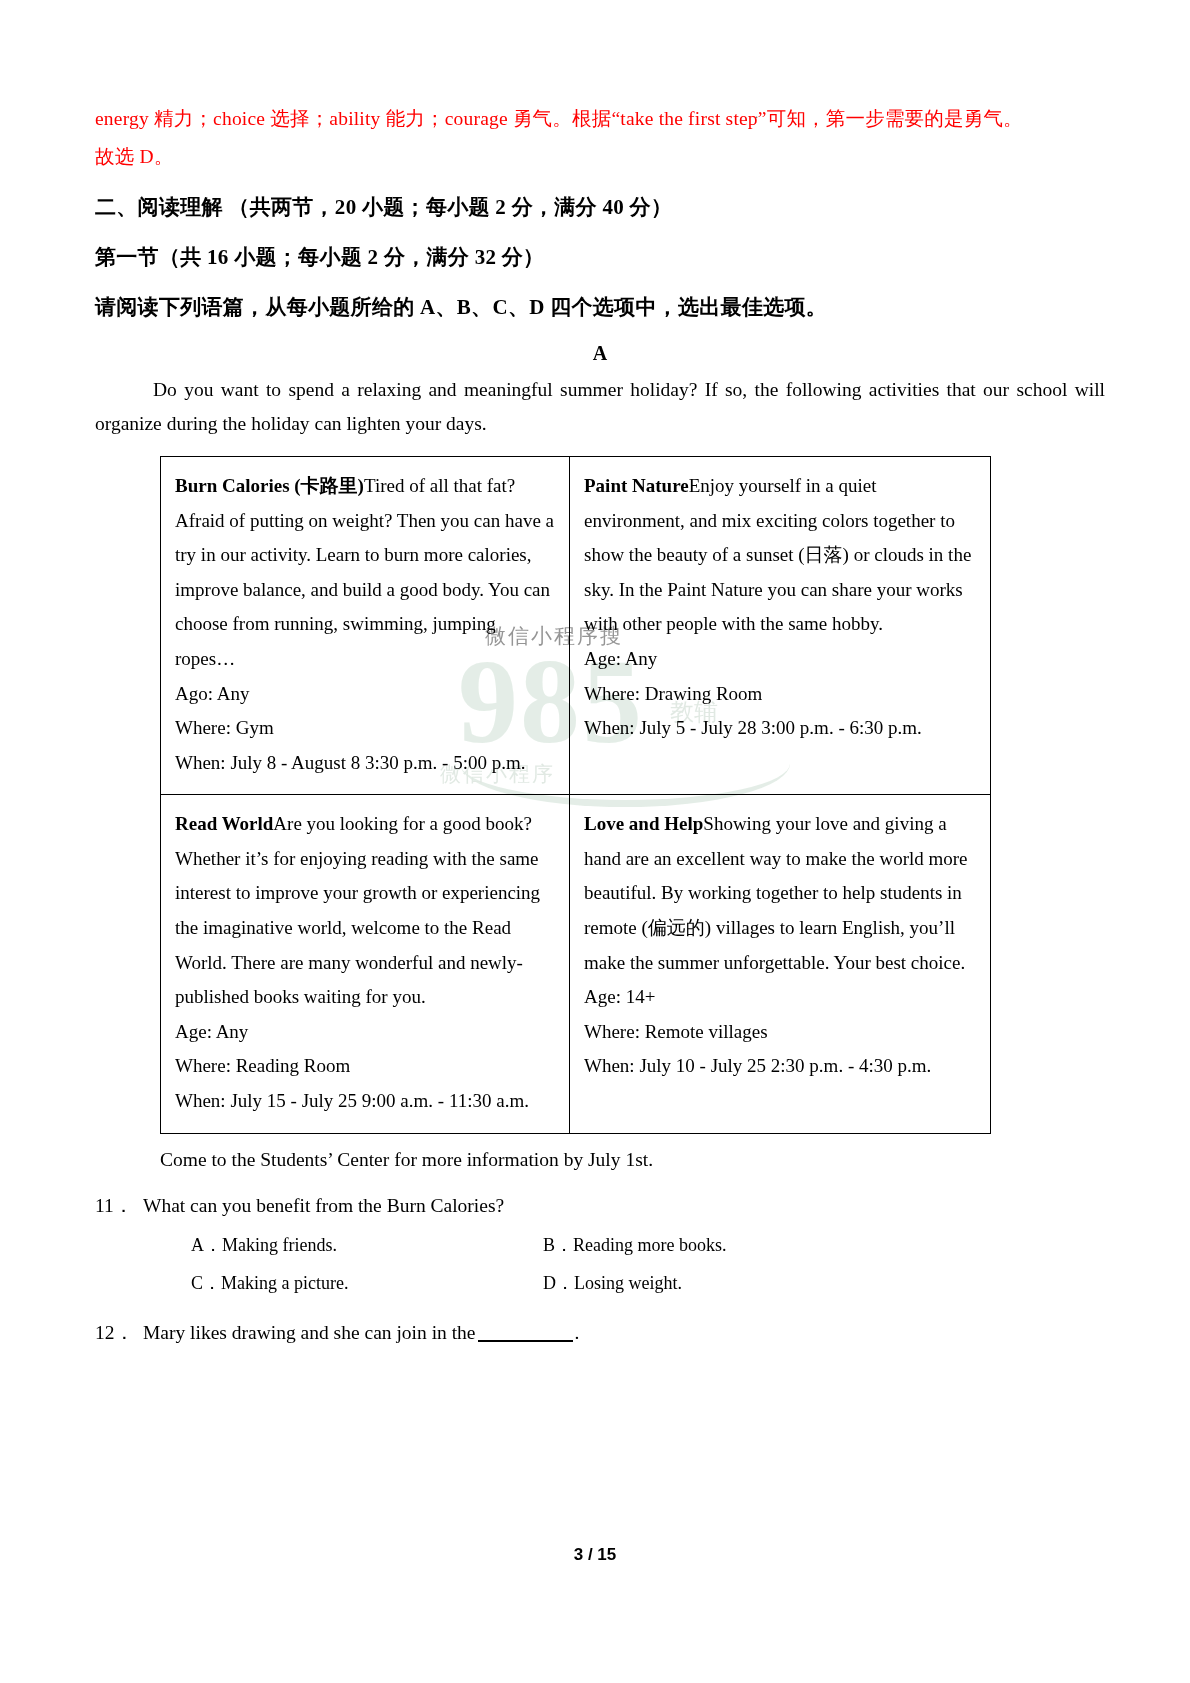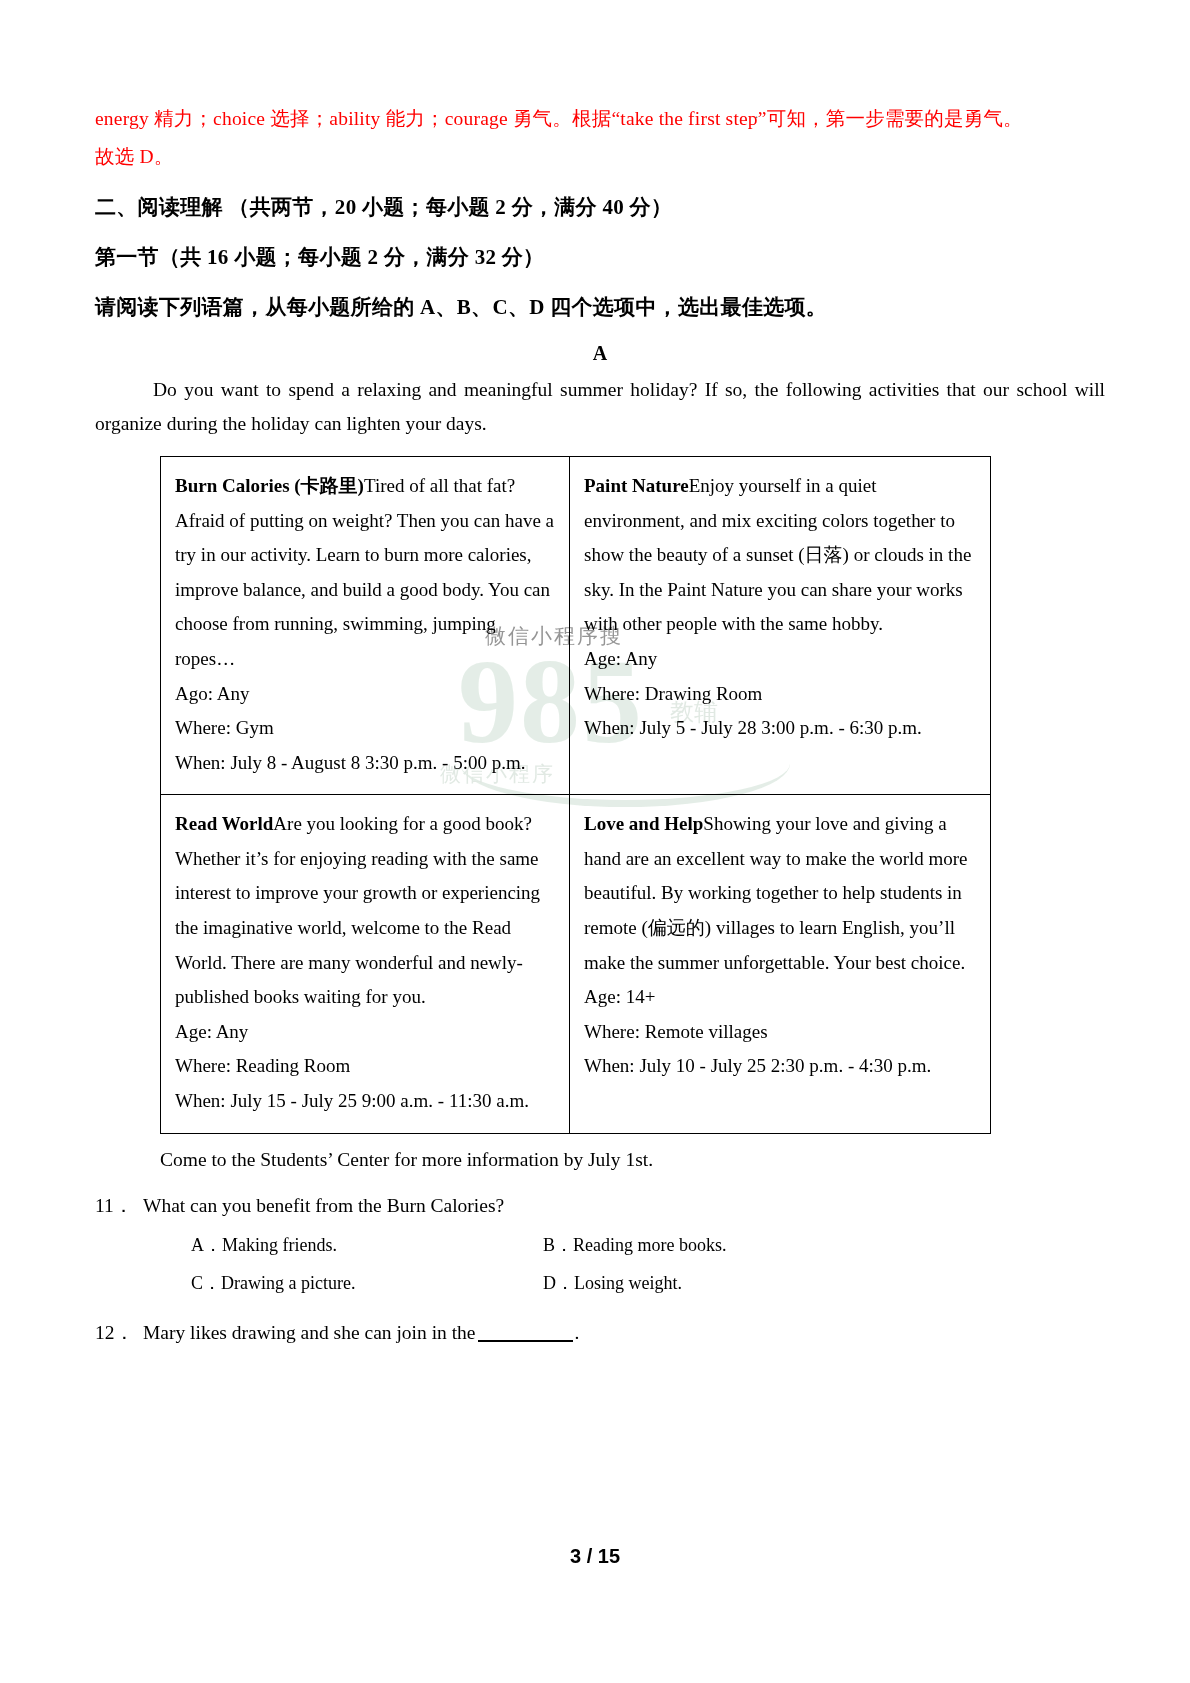--- a/index.html
+++ b/index.html
@@ -211,21 +211,21 @@
     margin: 0 2px;
     vertical-align: -3px;
   }
 
   .footer {
     position: absolute;
     left: 0;
     top: 1545px;
     width: 1190px;
     text-align: center;
-    font-size: 20px;
+    font-size: 17px;
     font-weight: bold;
     font-family: "Liberation Sans", sans-serif;
   }
 </style>
 </head>
 <body>
 
 <div class="page">
 
   <div class="watermark">
@@ -291,21 +291,21 @@
     <div class="question">
       <span class="q-num">11．</span>
       <span>What can you benefit from the Burn Calories?</span>
     </div>
     <div class="options">
       <div class="opt-row">
         <span class="opt opt-a">A．Making friends.</span>
         <span class="opt opt-b">B．Reading more books.</span>
       </div>
       <div class="opt-row">
-        <span class="opt opt-c">C．Drawing a picture.</span>
+        <span class="opt opt-c">C．Making a picture.</span>
         <span class="opt opt-d">D．Losing weight.</span>
       </div>
     </div>
 
     <div class="question">
       <span class="q-num">12．</span>
       <span>Mary likes drawing and she can join in the</span><span class="blank-line"></span><span>.</span>
     </div>
 
   </div>

